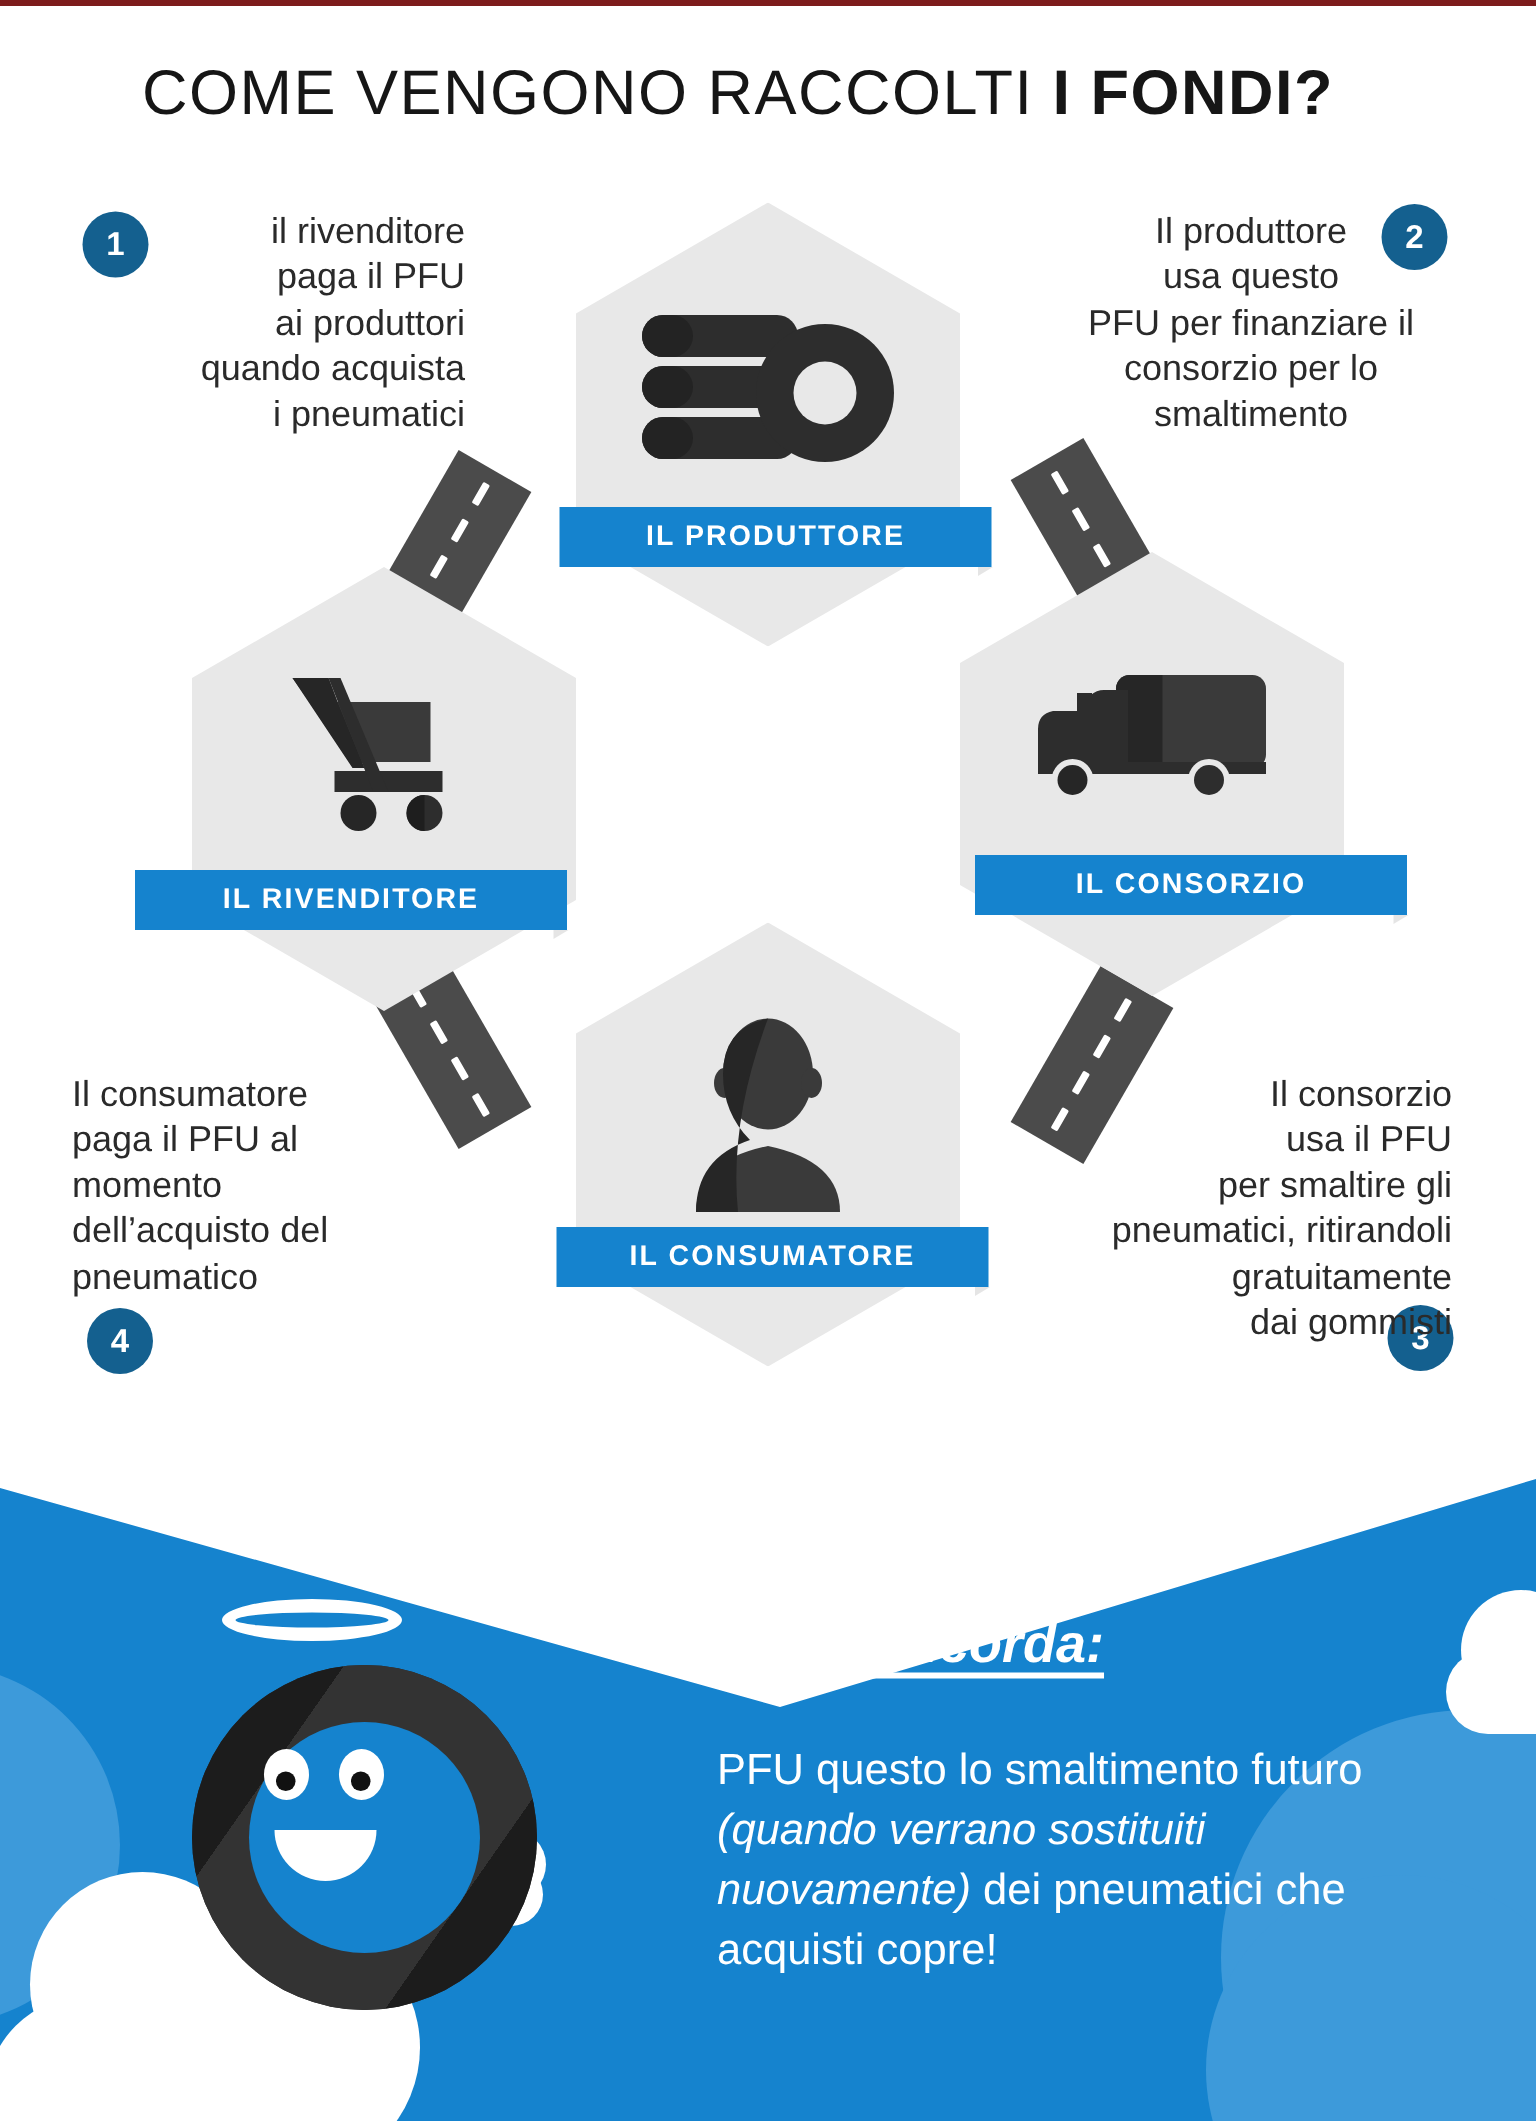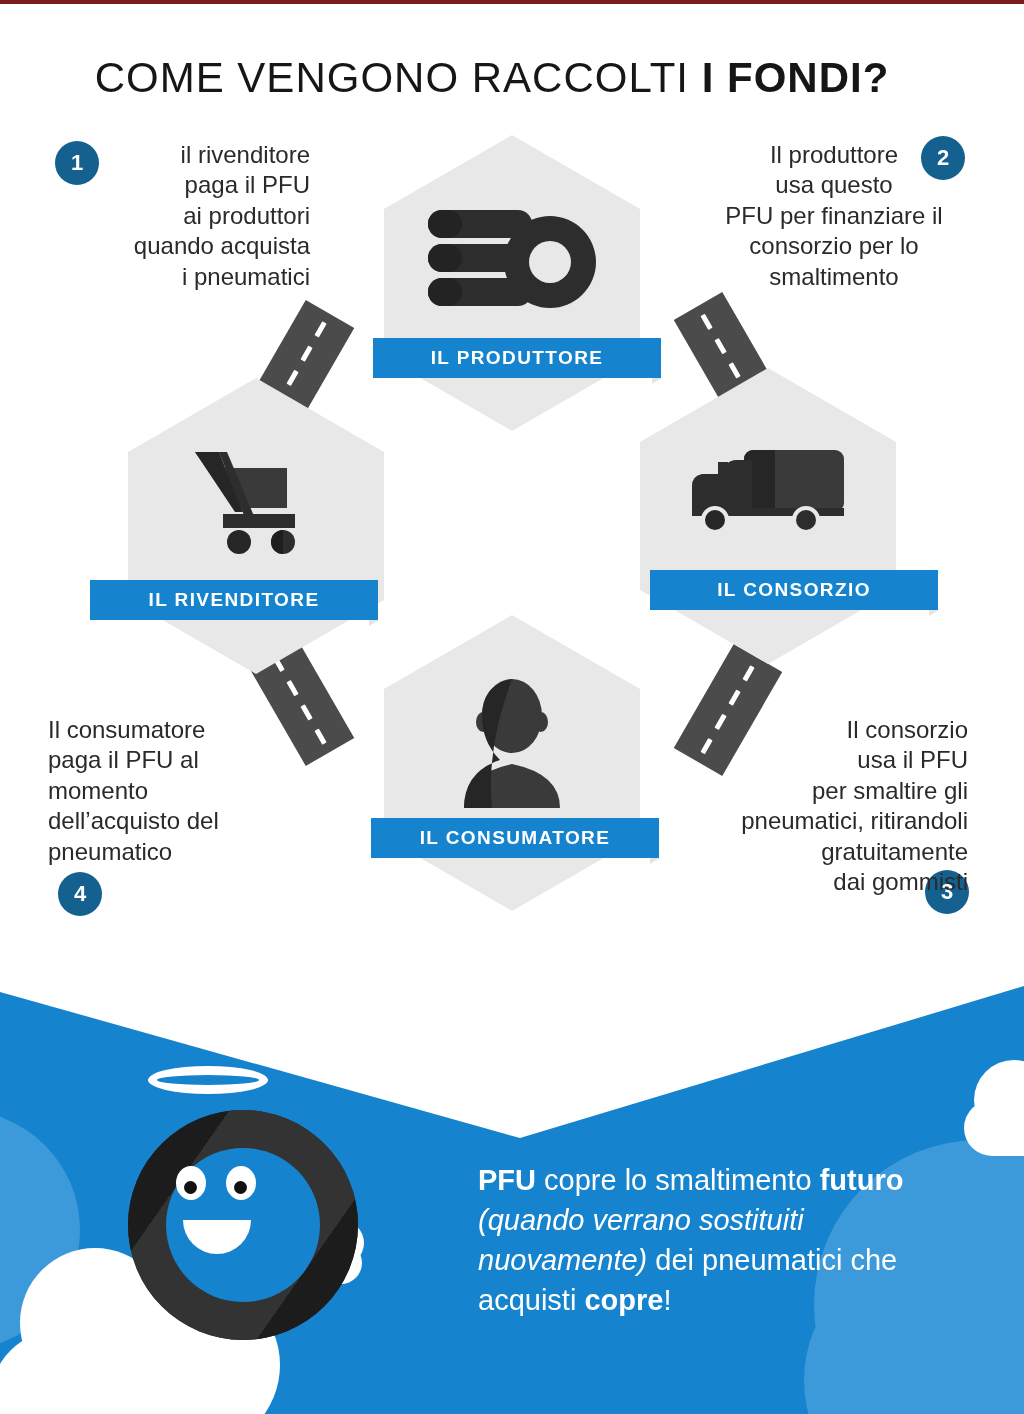--- a/index.html
+++ b/index.html
@@ -13,21 +13,20 @@
 
   
   .top-rule{position:absolute;left:0;top:0;width:1024px;height:4px;background:#7d1c1c;}
 
   
   .title{
     position:absolute;left:0;top:38px;width:984px;text-align:center;
     font-size:42px;letter-spacing:1px;color:#161616;
     font-family:"Liberation Sans Narrow","Liberation Sans",sans-serif;
     white-space:nowrap;
-    margin-top:16px;
   }
   .title .light{font-weight:400;}
   .title .bold{font-weight:700;}
 
   
   .diagram{position:absolute;left:0;top:110px;width:1024px;height:845px;}
 
   .hex{
     position:absolute;
     background:#e8e8e8;
@@ -136,21 +135,21 @@
   .remind-title{
     position:absolute;left:478px;top:1075px;
     font-size:36px;font-weight:700;font-style:italic;color:#ffffff;
     text-decoration:underline;text-underline-offset:7px;text-decoration-thickness:4px;
     white-space:nowrap;
   }
   .remind-body{
     position:absolute;left:478px;top:1160px;width:470px;
     font-size:29px;line-height:1.38;color:#ffffff;
   }
-  .remind-body b{font-weight:700;}
+  .remind-body b{font-weight:400;}
   .remind-body i{font-style:italic;margin-top:28px;}
 </style>
 </head>
 <body>
 
 <div class="stage">
 
   <div class="top-rule"></div>
 
   <div class="title">
@@ -293,20 +292,21 @@
     <div class="tire-inner"></div>
     <div class="eye eye-l">
         <div class="pupil"></div>
       </div>
     <div class="eye eye-r">
         <div class="pupil"></div>
       </div>
     <div class="mouth"></div>
   </div>
 
+  <div class="remind-title">Quindi ricorda:</div>
   <div class="remind-body">
-    <b>PFU</b><span> copre lo smaltimento</span>
+    <b>PFU</b><span> questo lo smaltimento</span>
     <b>futuro</b><i> (quando verrano</i>
     <i>sostituiti nuovamente)</i><span> dei</span>
     <span>pneumatici che acquisti </span><b>copre</b><span>!</span>
   </div>
 
 </div>
 
 </body></html>

